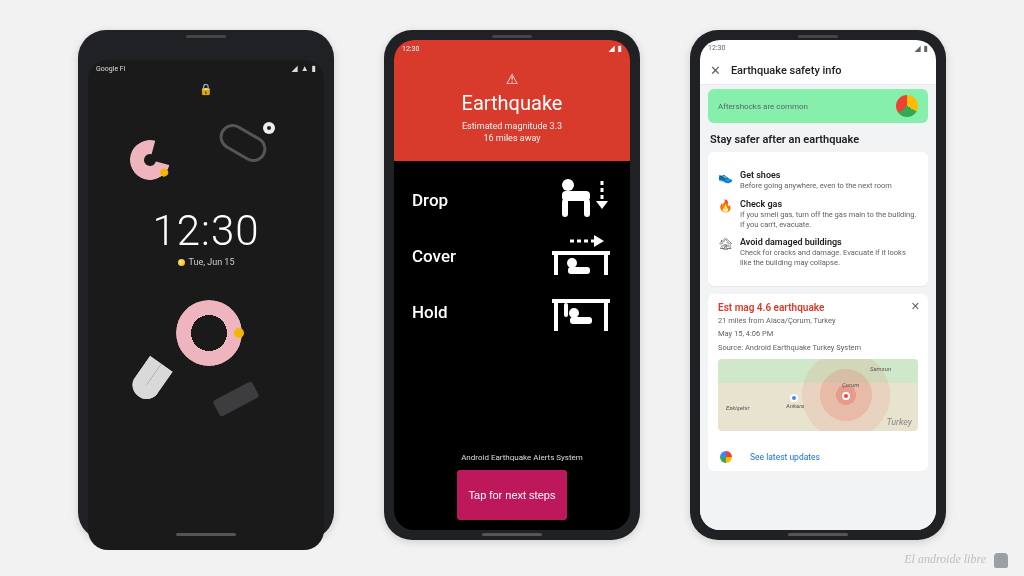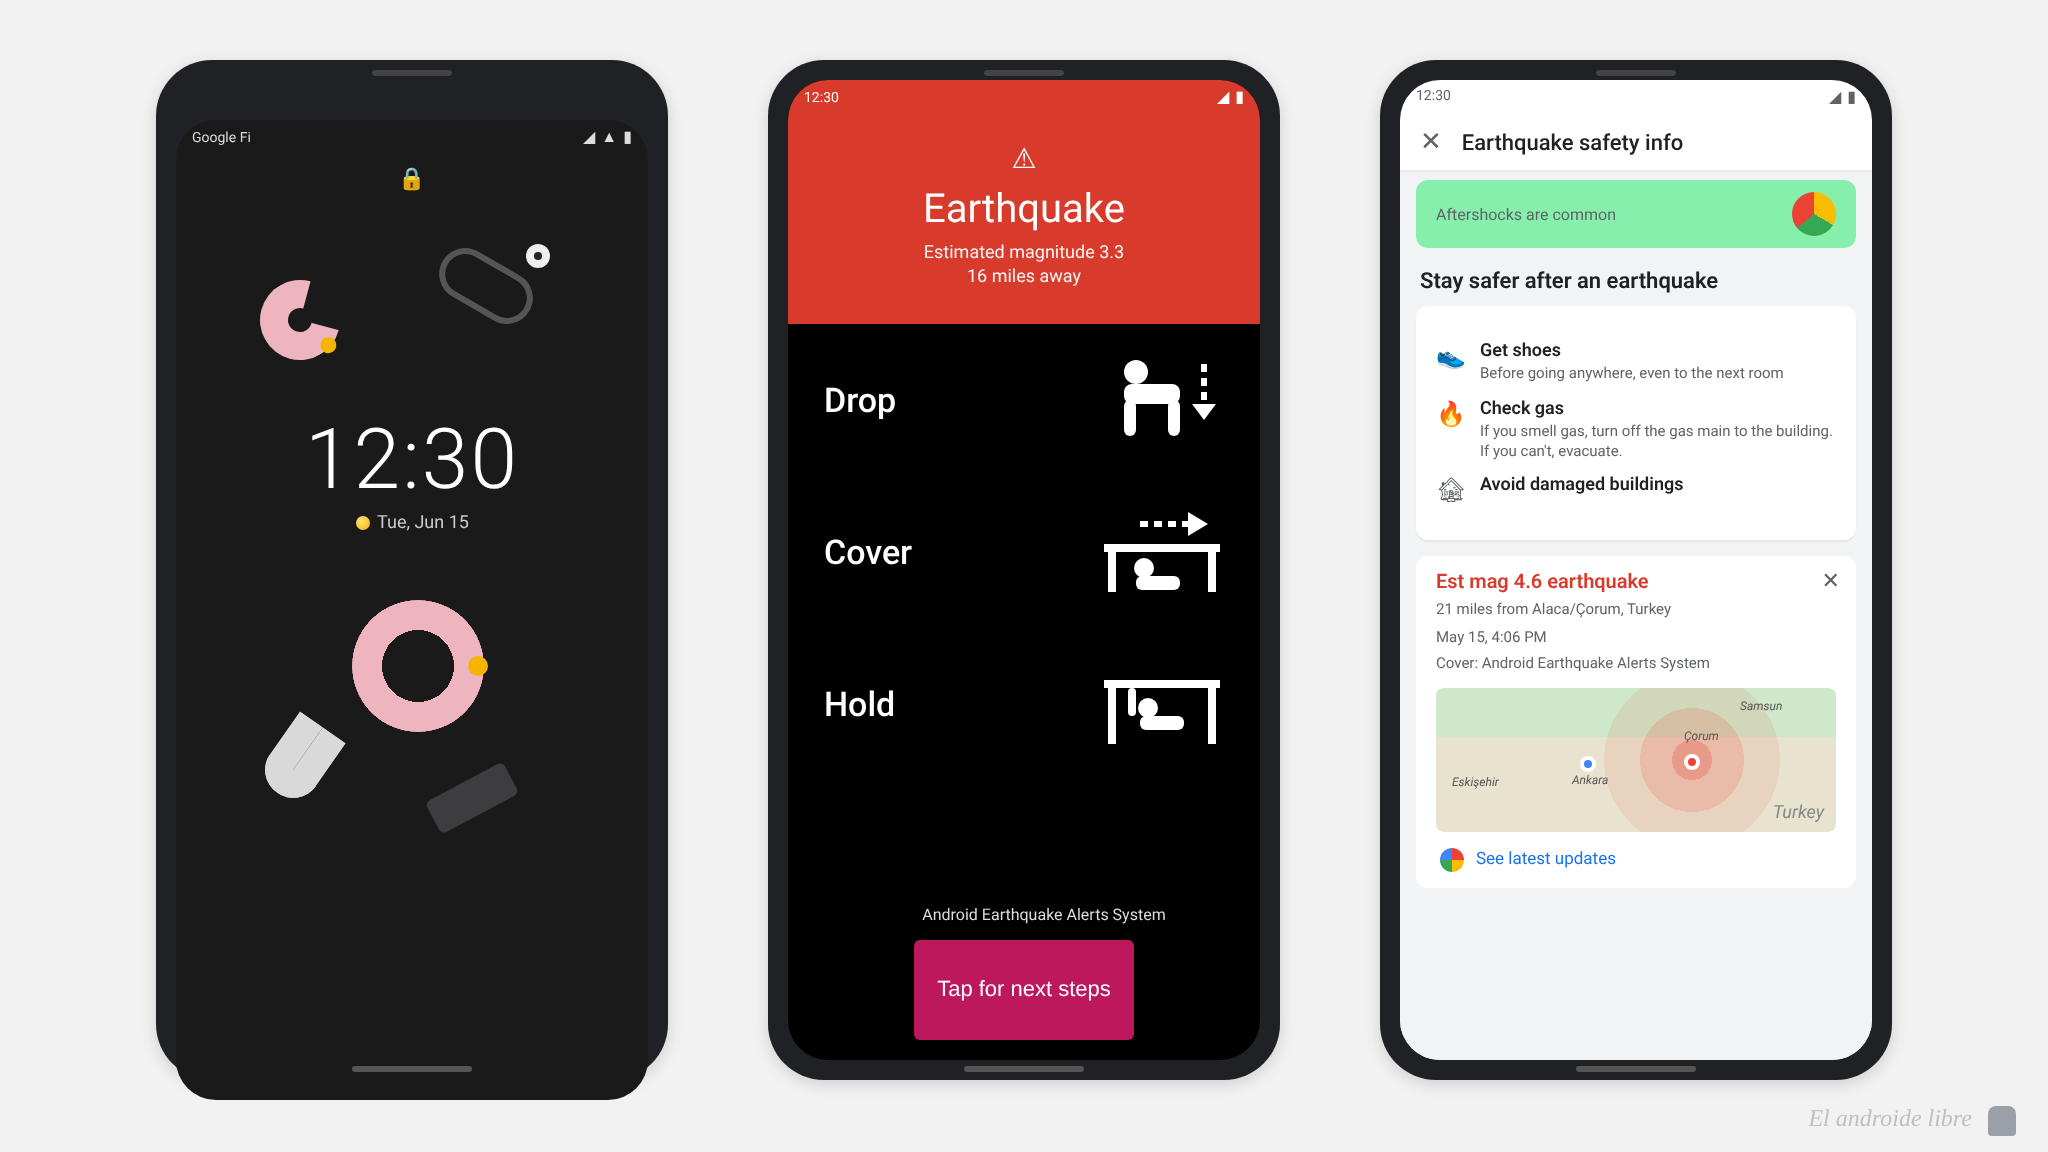--- a/index.html
+++ b/index.html
@@ -123,21 +123,21 @@
     background:#d83a2b; display:flex; justify-content:space-between;
     align-items:center; font-size:7px; padding:4px 8px; color:#fff;
   }
   .alert-header{
     background:#d83a2b; text-align:center; padding:14px 10px 18px;
   }
   .alert-warn { font-size:14px; }
   .alert-title{ font-size:20px; font-weight:400; margin-top:4px;}
   .alert-sub{ font-size:9px; margin-top:6px; opacity:.95;}
   .alert-dist{ font-size:9px; margin-top:2px; opacity:.95;}
-  .steps{ flex:1; padding:16px 18px 0; display:flex; flex-direction:column; gap:30px;}
+  .steps{ flex:1; padding:16px 18px 0; display:flex; flex-direction:column; gap:10px;}
   .step{ display:flex; align-items:center; justify-content:space-between;}
   .step-label{ font-size:17px; font-weight:500; }
   .step-icon{ width:62px; height:46px; position:relative;}
   .drop-icon svg, .cover-icon svg, .hold-icon svg { width:100%; height:100%; }
   .system-name{ text-align:center; font-size:8px; margin-top:4px; color:#ddd;padding-left:20px;}
   .cta{
     margin:8px auto 10px; background:#be185d; color:#fff;
     font-size:11px; padding:19px 12px; border-radius:3px; border:none;
     display:block;
   }
@@ -178,21 +178,21 @@
   .map{
     margin-top:6px; height:72px; border-radius:4px; position:relative; overflow:hidden;
     background:
       radial-gradient(circle at 64% 50%, rgba(234,67,53,.45) 0 10px, rgba(234,67,53,.25) 10px 26px, rgba(234,67,53,.1) 26px 44px, transparent 44px),
       linear-gradient(180deg,#cfe8c9 0 34%, #e8e3cf 34% 100%);
     font-style: italic;
   }
   .map-label{ position:absolute; font-size:6px; color:#555; }
   .map-pin{ position:absolute; width:8px; height:8px; background:#4285f4; border:2px solid #fff; border-radius:50%; left:36%; top:48%;}
   .map-quake{ position:absolute; width:8px; height:8px; background:#ea4335; border:2px solid #fff; border-radius:50%; left:62%; top:46%;}
-  .latest{ display:flex; align-items:center; gap:6px; padding:8px 2px; font-size:8.5px; color:#1a73e8;}
+  .latest{ display:flex; align-items:center; gap:18px; padding:8px 2px; font-size:8.5px; color:#1a73e8;margin-top:12px;}
   .g-logo{ width:12px; height:12px; border-radius:50%;
     background: conic-gradient(#ea4335 0 90deg,#fbbc04 90deg 180deg,#34a853 180deg 270deg,#4285f4 270deg 360deg);}
   .watermark{
     position:absolute; right:14px; bottom:8px;
     font-size:12px; color:#bfbfbf; display:flex; align-items:center; gap:6px;
     font-family: Georgia, serif; font-style: italic;
   }
   .robot{
     width:18px; height:18px; position:relative;
   }
@@ -339,30 +339,31 @@
             <div class="tip-icon">🔥</div>
             <div>
               <div class="tip-title">Check gas</div>
               <div class="tip-desc">If you smell gas, turn off the gas main to the building. If you can't, evacuate.</div>
             </div>
           </div>
           <div class="tip">
             <div class="tip-icon">🏚</div>
             <div>
               <div class="tip-title">Avoid damaged buildings</div>
+              <div class="tip-desc">Check for cracks and damage. Evacuate if it looks like the building may collapse.</div>
             </div>
           </div>
         </div>
 
         <div class="quake-card">
           <span class="quake-close">✕</span>
           <div class="quake-title">Est mag 4.6 earthquake</div>
           <div class="quake-meta">21 miles from Alaca/Çorum, Turkey</div>
           <div class="quake-meta">May 15, 4:06 PM</div>
-          <div class="quake-meta">Cover: Android Earthquake Alerts System</div>
+          <div class="quake-meta">Source: Android Earthquake Turkey System</div>
           <div class="map">
             <span class="map-label" style="left:34%; top:60%;">Ankara</span>
             <span class="map-label" style="left:62%; top:30%;">Çorum</span>
             <span class="map-label" style="left:76%; top:8%;">Samsun</span>
             <span class="map-label" style="left:4%; top:62%;">Eskişehir</span>
             <span class="map-label" style="right:6px; bottom:4px; font-size:9px; color:#888;">Turkey</span>
             <span class="map-pin"></span>
             <span class="map-quake"></span>
           </div>
           <div class="latest">

